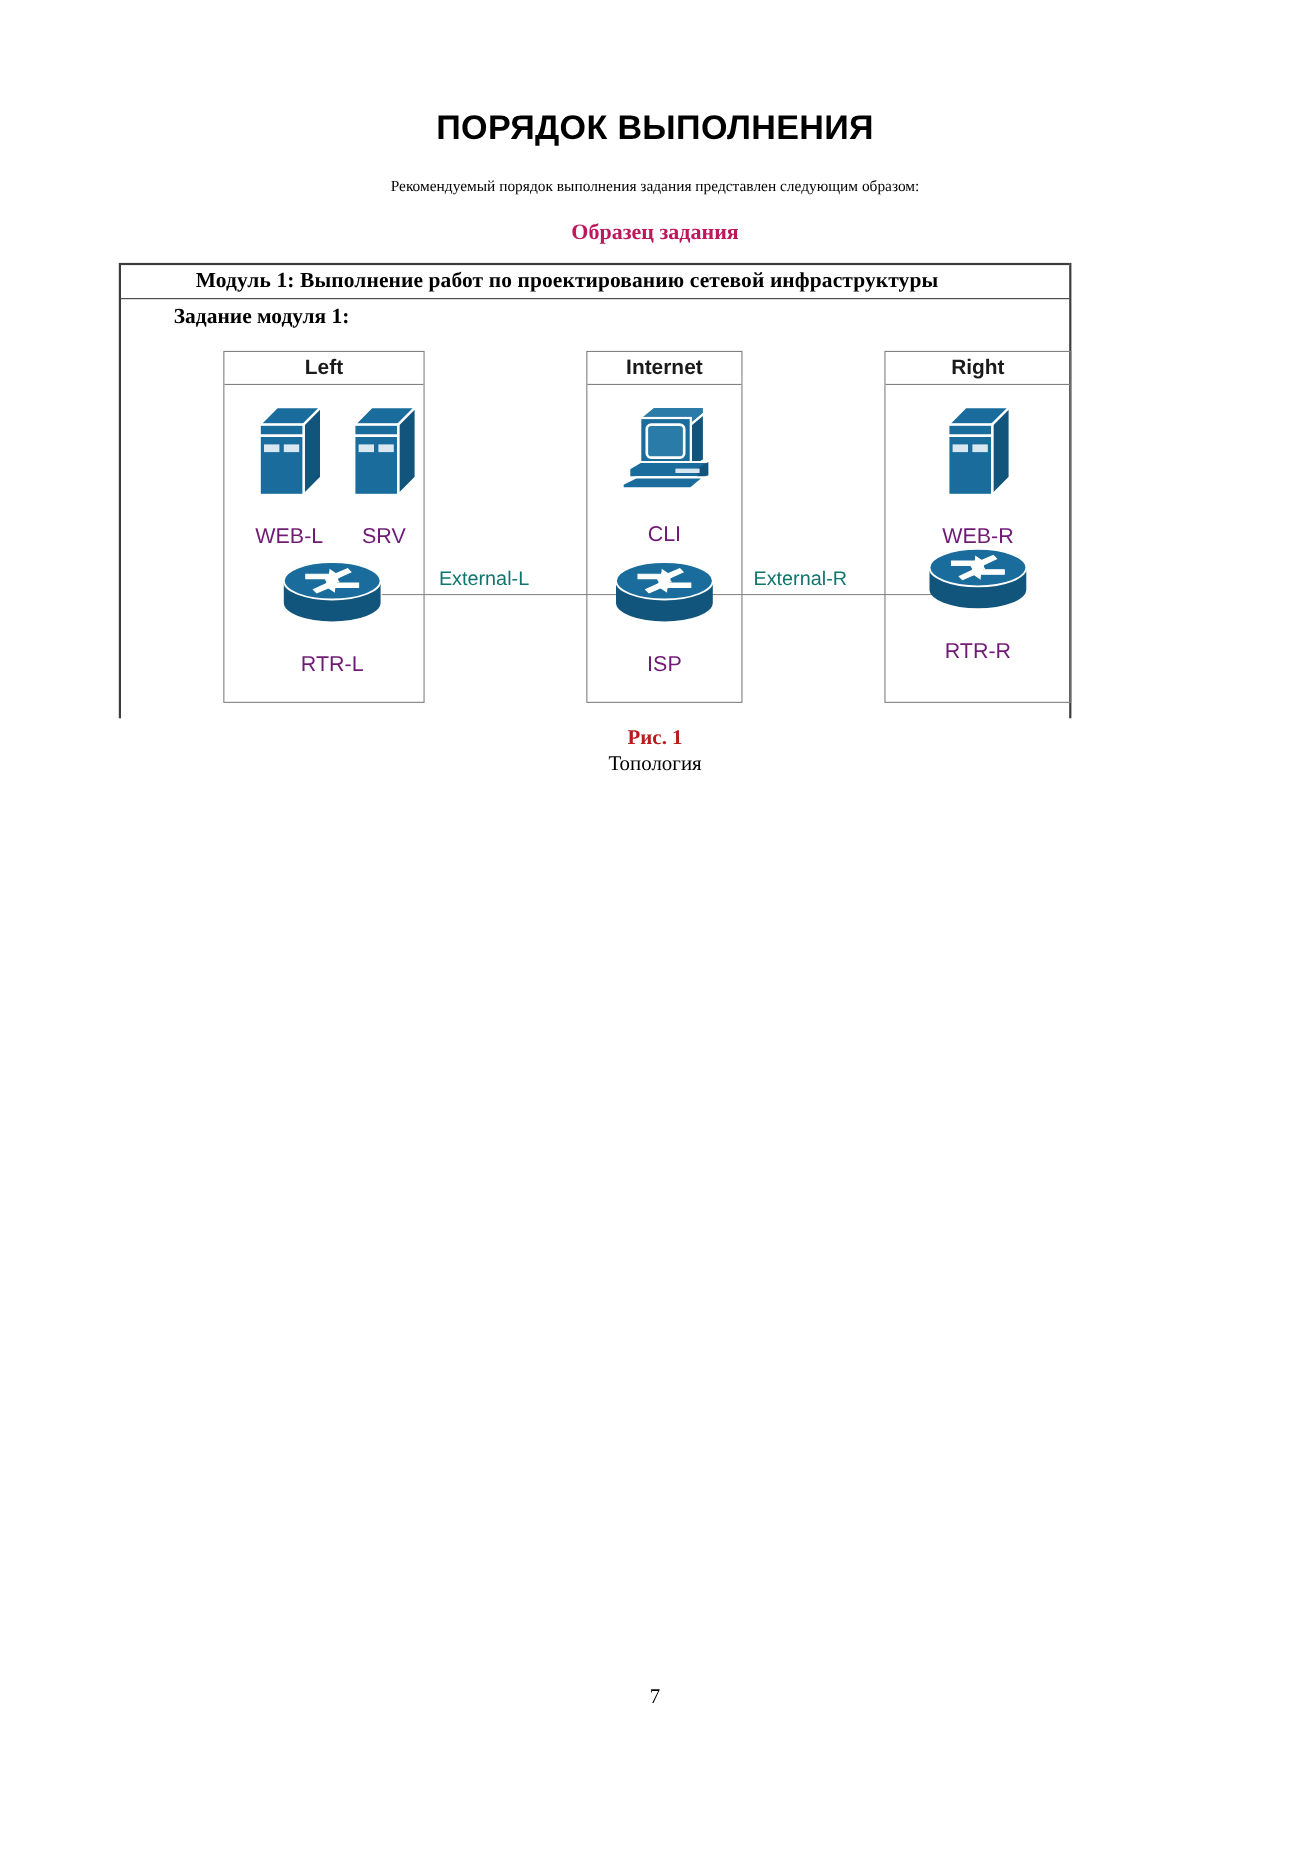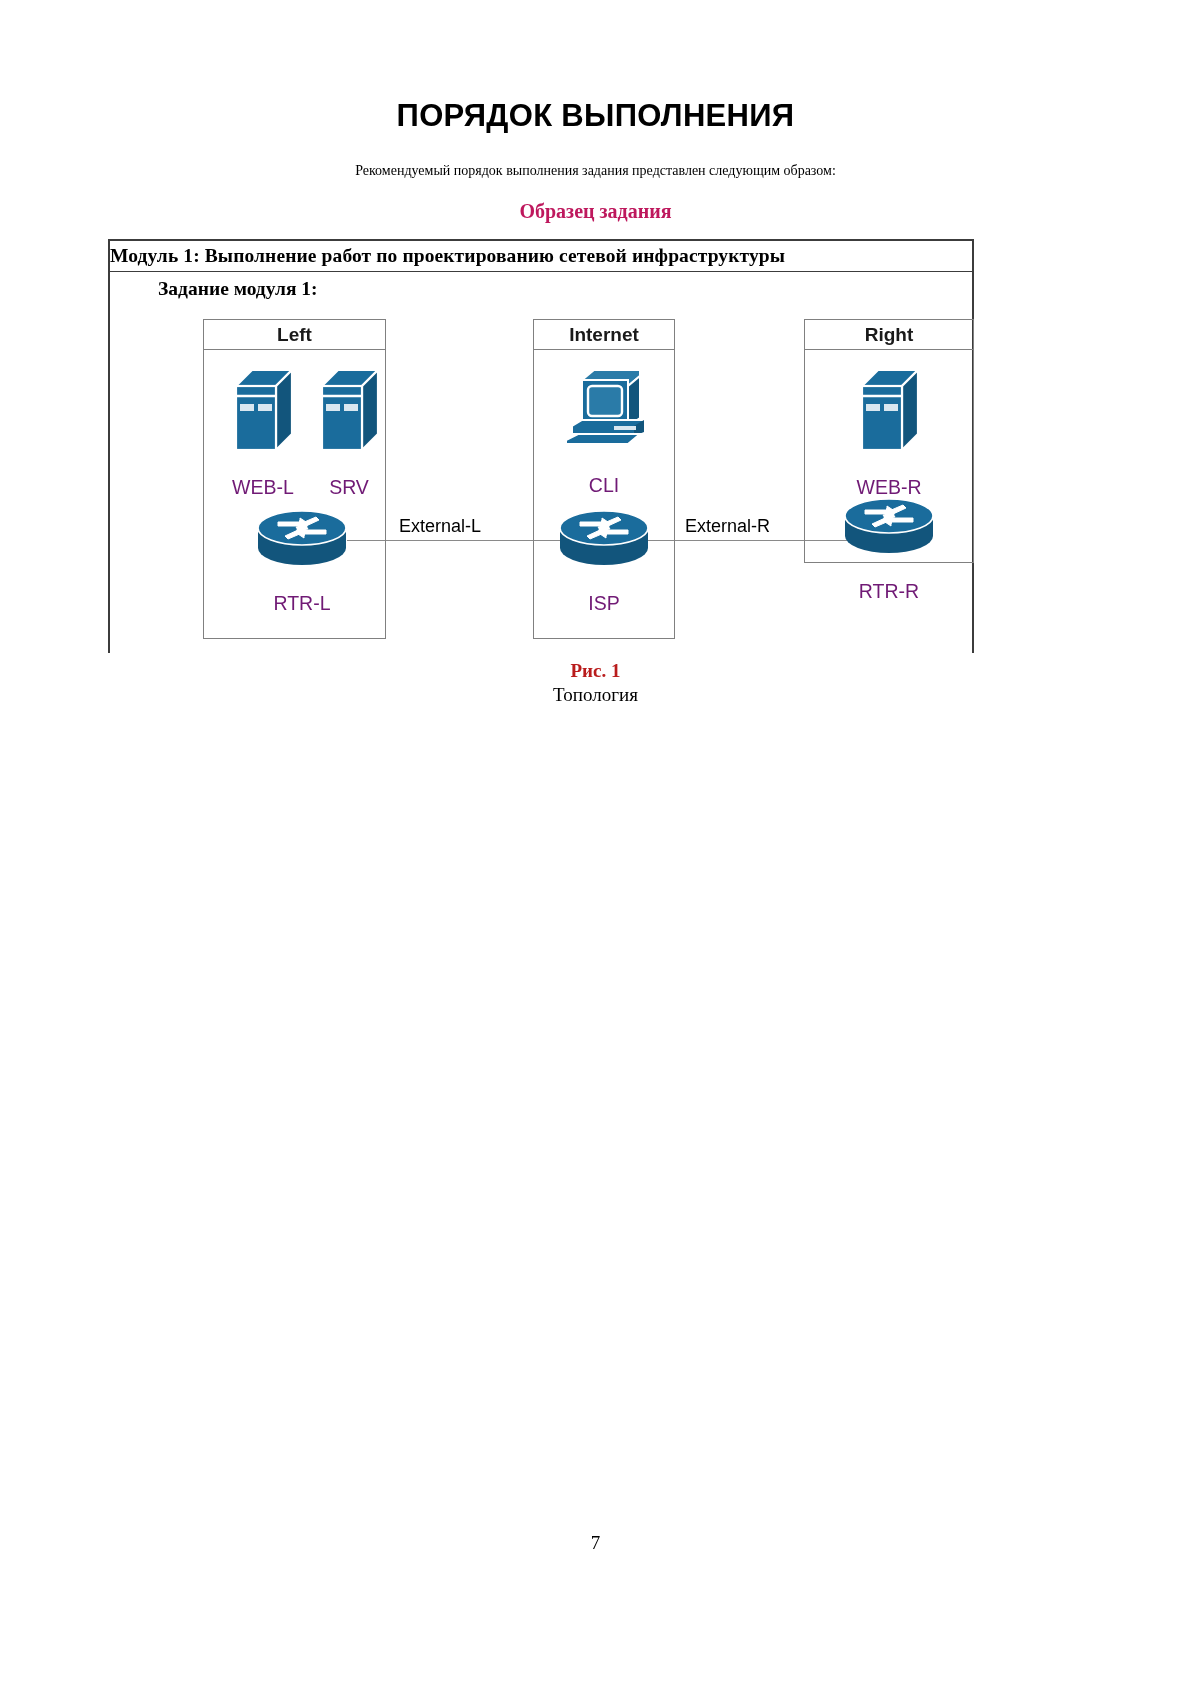--- a/index.html
+++ b/index.html
@@ -30,21 +30,21 @@
     position:absolute;left:108px;top:239px;width:866px;height:414px;
     border-left:2px solid #3c3c3c;border-right:2px solid #3c3c3c;
     box-sizing:border-box;
   }
   .dg-row-title{
     position:absolute;left:0;top:0;width:100%;height:33px;
     border-top:2px solid #3c3c3c;border-bottom:1.5px solid #3c3c3c;
     box-sizing:border-box;
     font-family:"Liberation Serif", serif;font-weight:bold;
     font-size:19.5px;color:#000;
-    display:flex;align-items:center;box-sizing:border-box;
+    display:flex;align-items:center;padding-left:68px;box-sizing:border-box;
     letter-spacing:0.1px;
   }
   .dg-row-sub{
     position:absolute;left:0;top:33px;width:100%;height:34px;
     font-family:"Liberation Serif", serif;font-weight:bold;
     font-size:19.5px;color:#000;
     display:flex;align-items:center;padding-left:48px;box-sizing:border-box;
   }
   .dg-canvas{
     position:absolute;left:0;top:67px;width:100%;height:347px;
@@ -57,29 +57,29 @@
   }
   .zone-head{
     position:absolute;left:0;top:0;width:100%;height:30px;
     border-bottom:1.6px solid #808080;box-sizing:border-box;
     display:flex;align-items:center;justify-content:center;
     font-family:"Liberation Sans", sans-serif;font-weight:bold;
     font-size:19px;color:#1a1a1a;
   }
   .zone-left{left:93px;top:13px;width:183px;height:320px;}
   .zone-net {left:423px;top:13px;width:142px;height:320px;}
-  .zone-right{left:694px;top:13px;width:170px;height:244px;}
+  .zone-right{left:694px;top:13px;width:170px;height:320px;}
 
   
   .link-line{
     position:absolute;height:0;border-top:1.6px solid #8a8a8a;
   }
   .link-label{
     position:absolute;font-family:"Liberation Sans", sans-serif;
-    font-size:18px;color:#000000;white-space:nowrap;
+    font-size:18px;color:#0f766e;white-space:nowrap;
   }
 
   
   .node{position:absolute;text-align:center;}
   .node-label{
     font-family:"Liberation Sans", sans-serif;
     font-size:19.5px;color:#701a75;margin-top:20px;white-space:nowrap;
   }
 
   .fig-caption{

